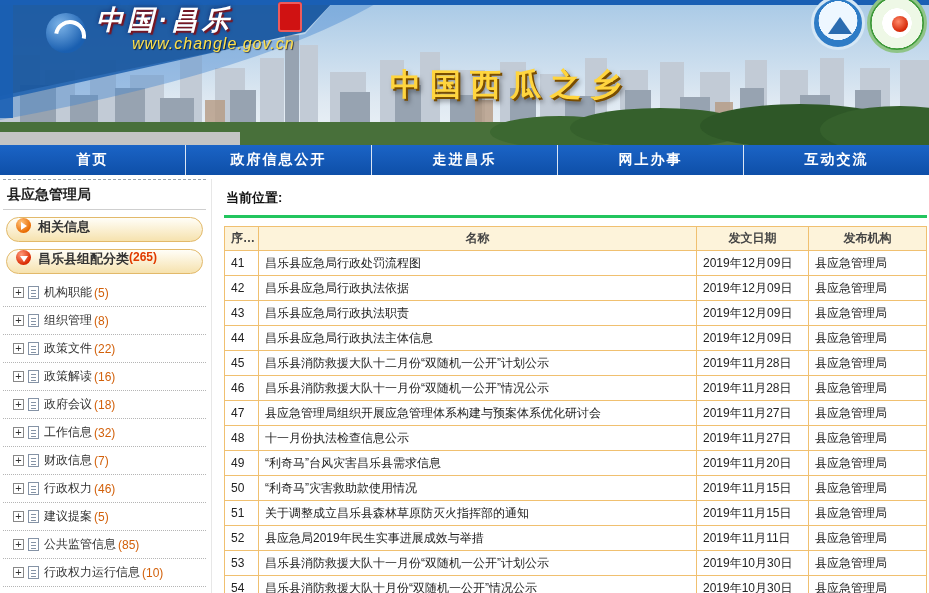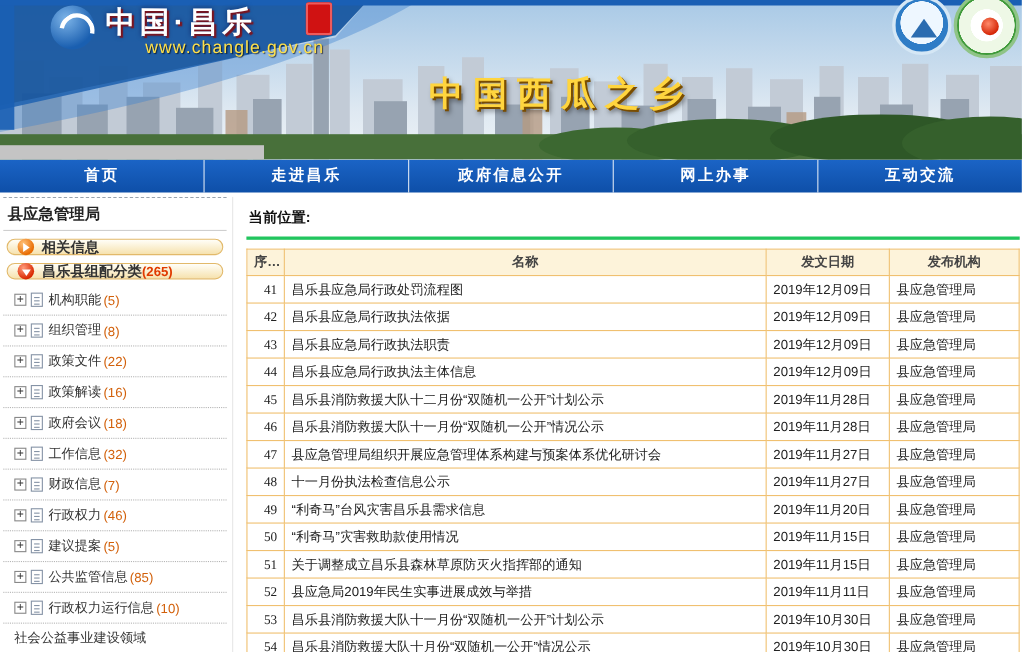--- a/index.html
+++ b/index.html
@@ -2,21 +2,21 @@
 <html><head>
 <meta charset="utf-8">
 <style>
   * { margin:0; padding:0; box-sizing:border-box; }
   html,body { width:929px; height:593px; overflow:hidden; }
   body { font-family:"Liberation Sans","DejaVu Sans",sans-serif; background:#fff; position:relative; }
 
   
   .banner { position:relative; height:145px; overflow:hidden; background:#cfe0ef; }
   .banner svg.sky { position:absolute; inset:0; width:100%; height:100%; }
-  .logo-wrap { position:absolute; top:5px; left:46px; display:flex; align-items:flex-start; z-index:3; }
+  .logo-wrap { position:absolute; top:5px; left:46px; display:flex; align-items:flex-end; z-index:3;font-style:italic; }
   .logo-mark { width:40px; height:40px; border-radius:50%; flex:none; margin-right:10px;
     background:radial-gradient(circle at 35% 30%, #7db4e8, #1a5fb0 70%); position:relative; }
   .logo-mark::after { content:''; position:absolute; left:8px; top:7px; width:24px; height:24px;
     border-radius:50%; border:4px solid #fff; border-left-color:transparent; border-bottom-color:transparent;
     transform:rotate(-35deg); }
   .logo-title { font-size:27px; font-weight:bold; color:#fff; letter-spacing:4px; line-height:30px;
     text-shadow:2px 2px 1px rgba(140,10,10,.85), 0 0 5px rgba(0,10,70,.6); }
   .logo-url { font-size:16px; color:#ffe04a; letter-spacing:1px; text-shadow:1px 1px 1px rgba(0,0,0,.65);margin-left:36px; }
   .seal { position:absolute; left:278px; top:2px; width:24px; height:30px; background:#d01212;
     border-radius:3px; box-shadow:inset 0 0 0 2px #ef5a5a; z-index:3; }
@@ -45,21 +45,21 @@
   .nav-item:first-child { border-left:none; }
 
   
   .content { display:flex; padding-top:4px; }
   .sidebar { width:212px; flex:none; padding:0 5px 0 3px; border-right:1px solid #e7e7e7; }
   .main { flex:1; padding:2px 2px 0 12px; min-width:0; }
 
   
   .side-title { font-size:14px; font-weight:bold; color:#222; padding:6px 4px 5px;
     border-top:1px dashed #9aa4ae; border-bottom:1px solid #cfcfcf; }
-  .side-btn { display:flex; align-items:center; height:15px; margin:7px 3px 0;
+  .side-btn { display:flex; height:25px; margin:7px 3px 0;
     border:1px solid #e2b96a; border-radius:13px;
     background:linear-gradient(#fffef8,#f6e2ae); padding:0 9px;
     font-size:13px; font-weight:bold; color:#333; cursor:pointer; }
   .circ-icon { width:15px; height:15px; border-radius:50%; position:relative; flex:none; margin-right:7px; }
   .circ-icon.right { background:radial-gradient(circle at 35% 30%, #ffc27a, #e86a00 72%); }
   .circ-icon.right::after { content:''; position:absolute; left:5px; top:4px;
     border-left:6px solid #fff; border-top:4px solid transparent; border-bottom:4px solid transparent; }
   .circ-icon.down { background:radial-gradient(circle at 35% 30%, #ff9a7a, #d92800 72%); }
   .circ-icon.down::after { content:''; position:absolute; left:4px; top:6px;
     border-top:6px solid #fff; border-left:4px solid transparent; border-right:4px solid transparent; }
@@ -75,21 +75,21 @@
     background:#8593a6; box-shadow:0 3px 0 #8593a6, 0 6px 0 #8593a6; }
   .tree-count { color:#d2600a; margin-left:2px; }
 
   
   .crumb { font-size:13px; font-weight:bold; color:#111; padding:8px 0 8px 2px;
     border-bottom:3px solid #22c55e; }
   table.doc-table { width:100%; border-collapse:collapse; margin-top:8px; table-layout:fixed; }
   .doc-table th, .doc-table td { border:1px solid #f0c070; font-size:12px; padding:0 6px;
     height:25px; overflow:hidden; white-space:nowrap; text-overflow:ellipsis; }
   .doc-table thead th { background:#fdf3da; font-weight:bold; color:#444; text-align:center; height:24px; }
-  td.cell-no { text-align:right; color:#222;font-family:Liberation Serif, serif; }
+  td.cell-no { text-align:left; color:#222; }
   td.cell-title { color:#222; cursor:pointer; }
   td.cell-date { color:#222; }
   td.cell-org { color:#222; }
 </style>
 </head>
 <body>
 
 <header class="banner">
   <svg class="sky" viewBox="0 0 929 145" preserveAspectRatio="none" aria-hidden="true">
     <defs>
@@ -170,23 +170,23 @@
   <span class="seal"></span>
   <div class="slogan">中国西瓜之乡</div>
   <span class="badge badge-mountain"></span>
   <span class="badge badge-emblem"></span>
 </header>
 
 <nav class="topnav">
 
     <a class="nav-item">首页</a>
 
+    <a class="nav-item">政府信息公开</a>
+
     <a class="nav-item">走进昌乐</a>
-
-    <a class="nav-item">政府信息公开</a>
 
     <a class="nav-item">网上办事</a>
 
     <a class="nav-item">互动交流</a>
 
 </nav>
 
 <div class="content">
 
   <aside class="sidebar">

